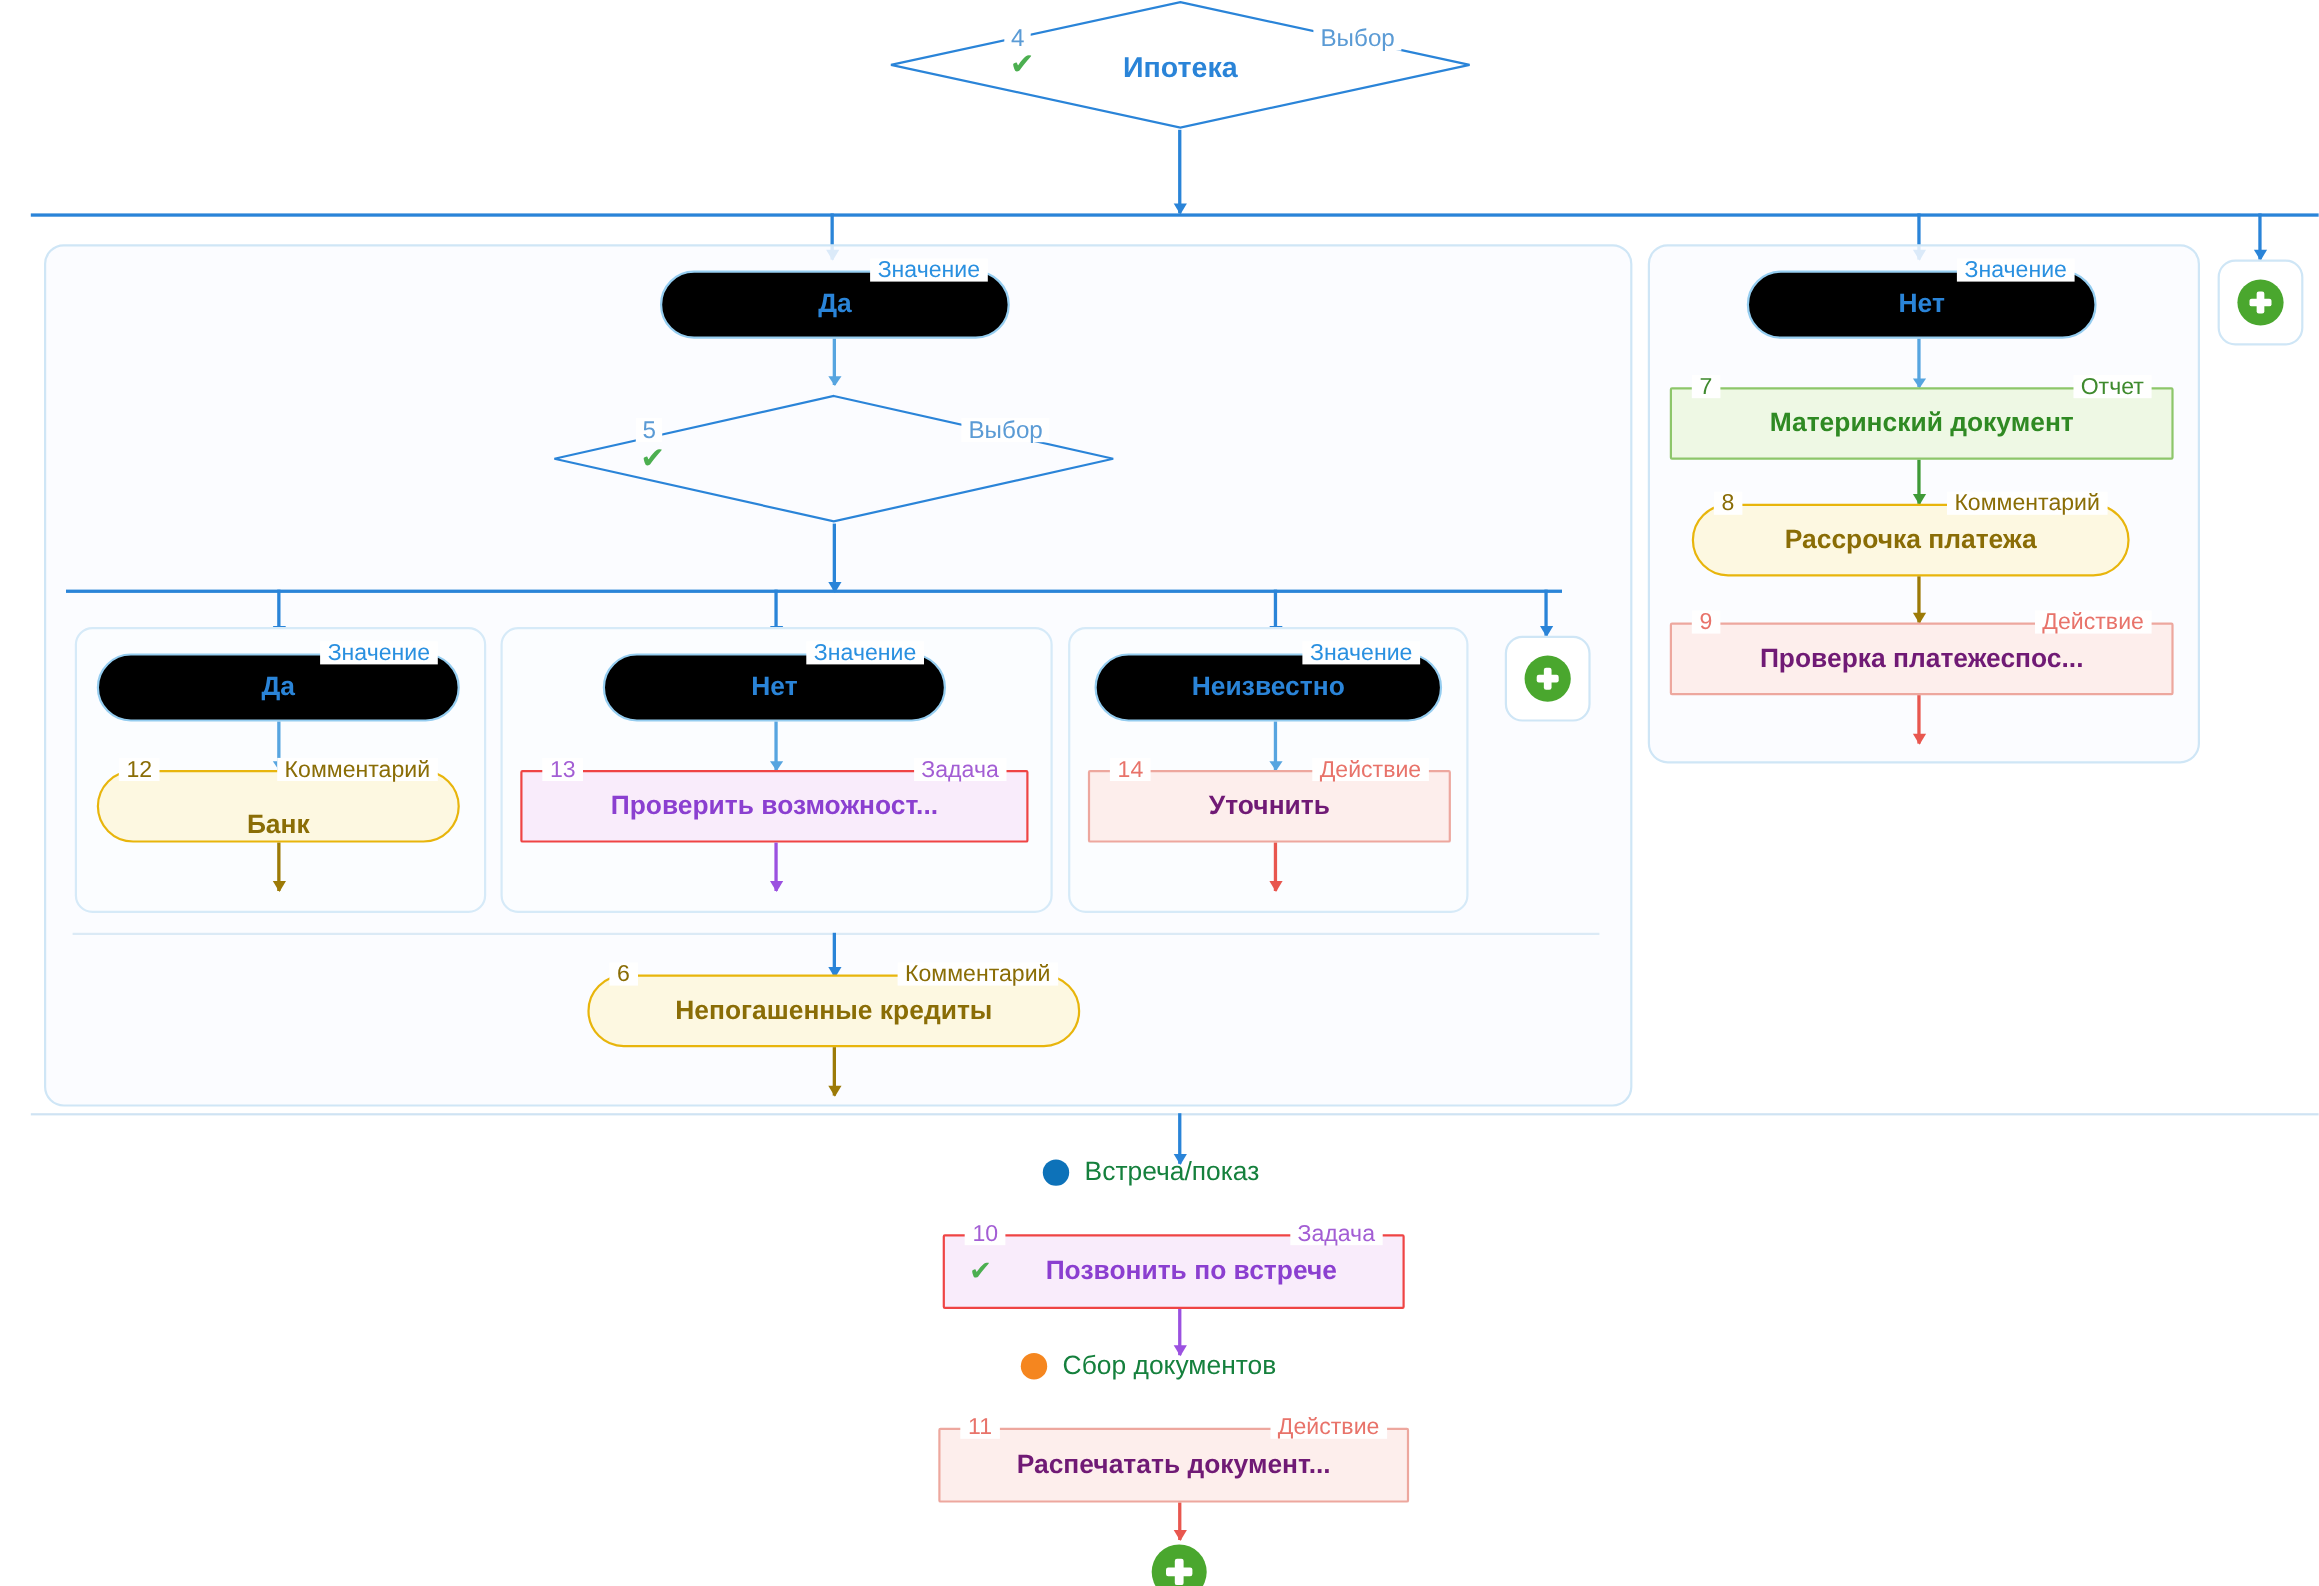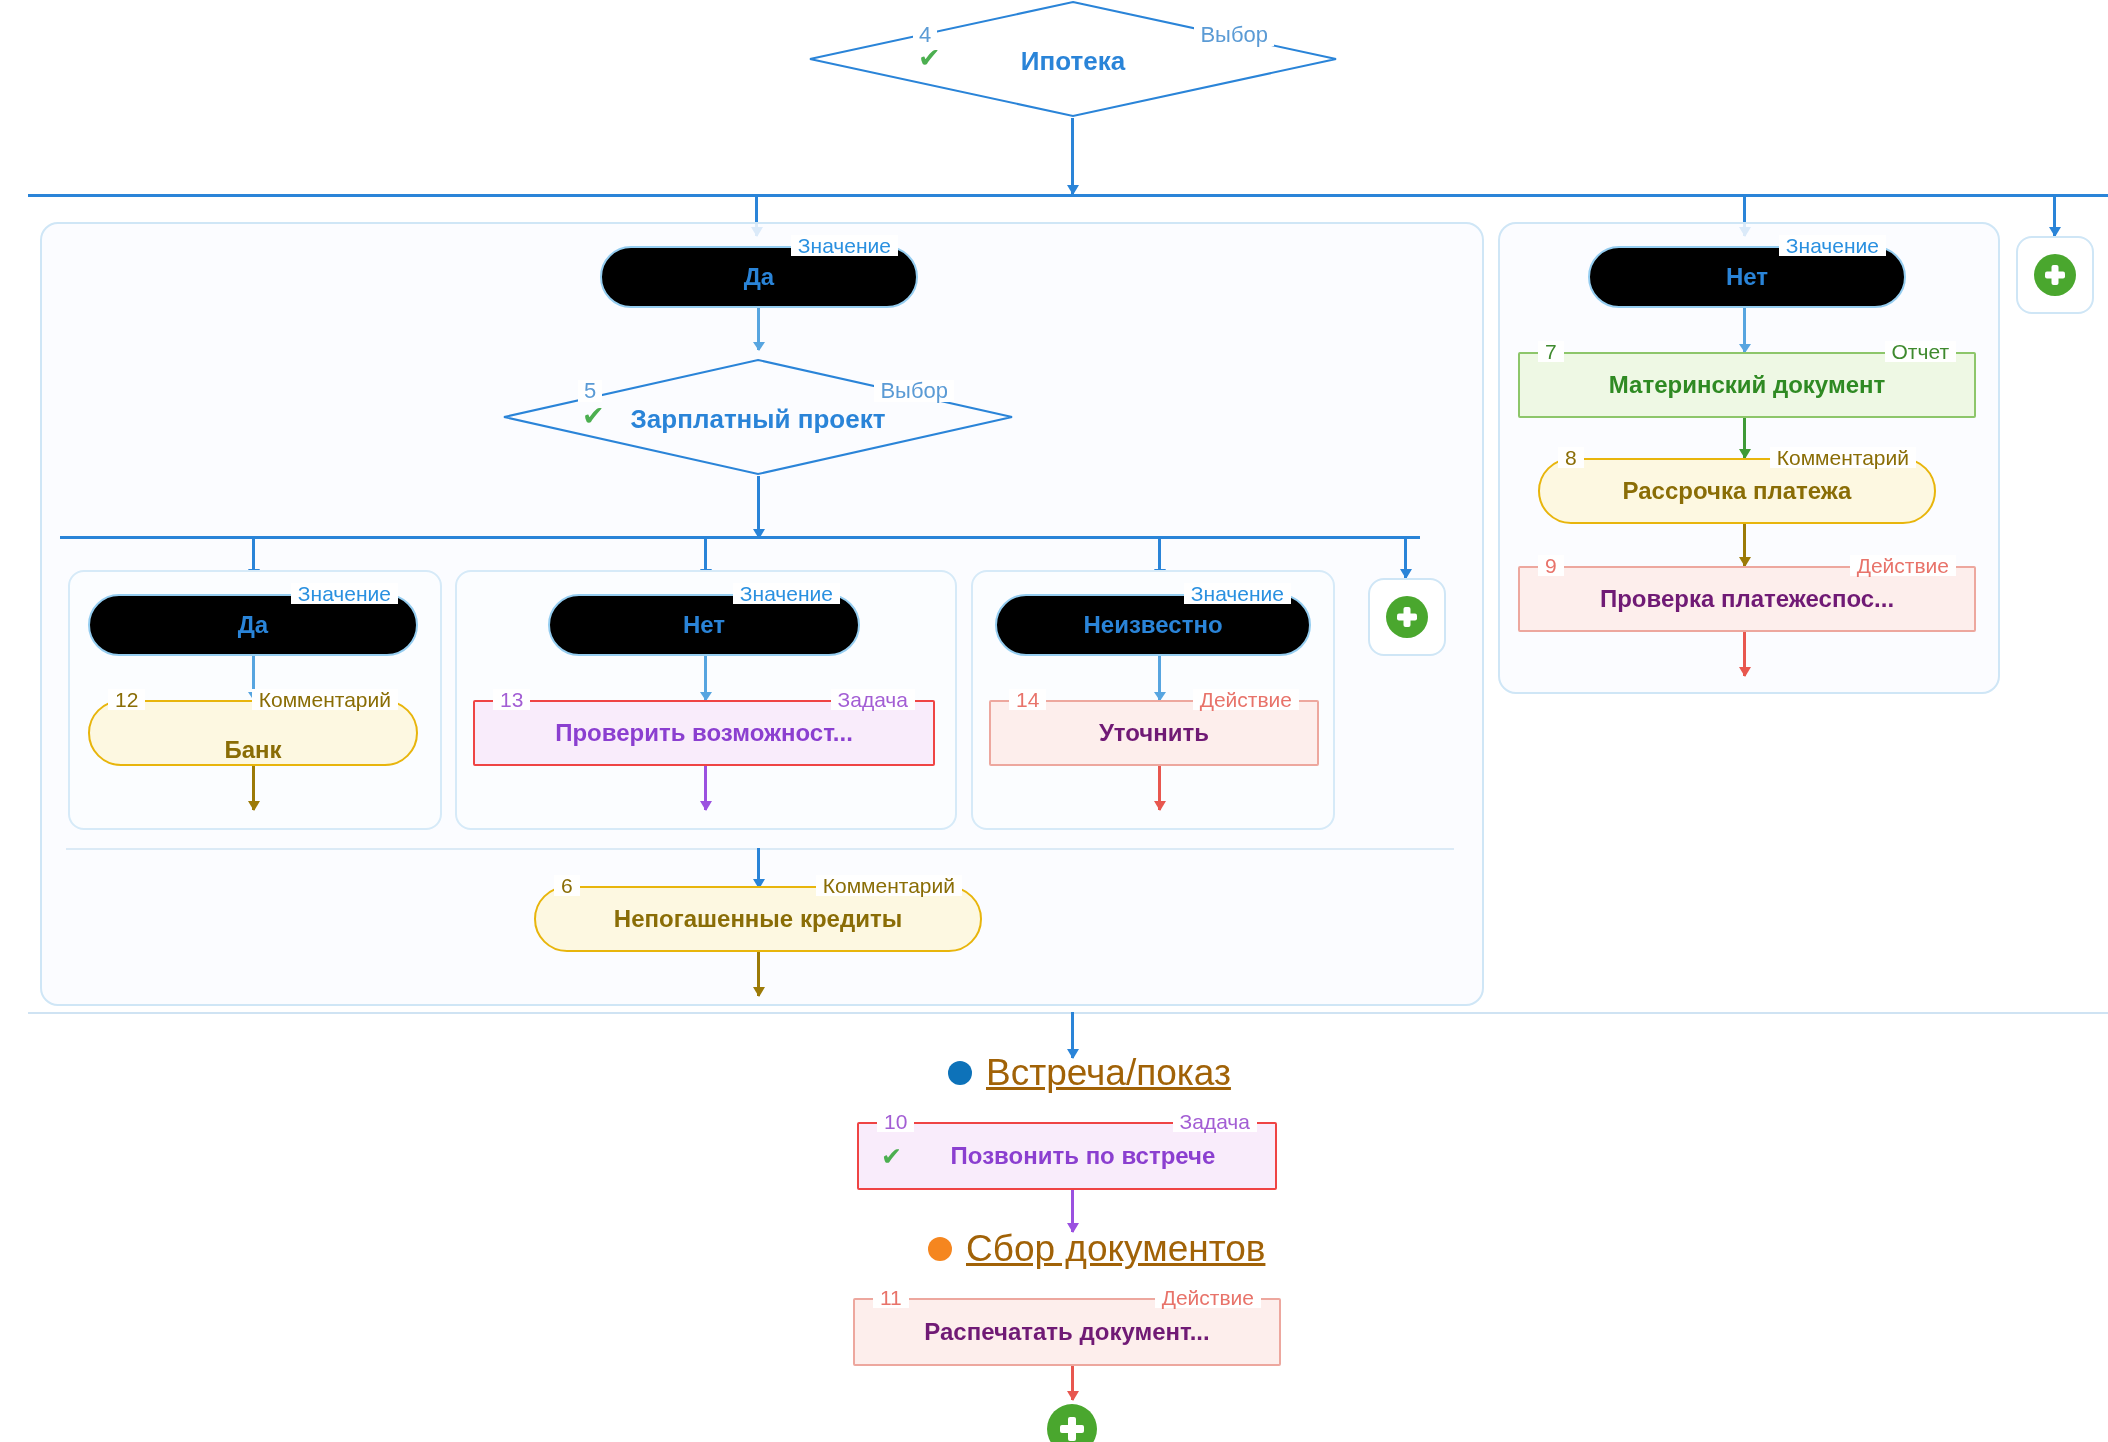--- a/index.html
+++ b/index.html
@@ -77,21 +77,21 @@
   .n-action .ttl{color:#701a75;}
 
   
   .n-task{border:2px solid #ef4444;border-radius:2px;background:#f9ecfb;}
   .n-task .lbl-num,.n-task .lbl-kind{color:#a35ed4;}
   .n-task .ttl{color:#8b3fd0;}
 
   
   .stage{position:absolute;display:flex;align-items:center;gap:14px;white-space:nowrap;}
   .stage .dot{width:24px;height:24px;border-radius:50%;flex:none;}
-  .stage .nm{font-size:37px;color:#a16207;text-decoration:underline;}
+  .stage .nm{font-size:24px;color:#15803d;}
 
   
   .gplus{width:42px;height:42px;border-radius:50%;background:#4aa72e;
          position:relative;display:inline-block;}
   .gplus::before,.gplus::after{content:"";position:absolute;background:#fff;border-radius:2px;}
   .gplus::before{left:50%;top:50%;transform:translate(-50%,-50%);width:20px;height:7px;}
   .gplus::after{left:50%;top:50%;transform:translate(-50%,-50%);width:7px;height:20px;}
   .gplus.big{width:50px;height:50px;}
   .gplus.big::before{width:24px;height:8px;}
   .gplus.big::after{width:8px;height:24px;}
@@ -143,21 +143,20 @@
       <div class="head"></div>
     </div>
 
   <div class="diamond" style="left:502px;top:358px;width:512px;height:118px;">
     <svg width="512" height="118" viewBox="0 0 512 118">
       <polygon points="256,2 510,59 256,116 2,59" fill="none" stroke="#2a84d8" stroke-width="2"></polygon>
     </svg>
     <span class="dm-num" style="left:76px;top:22px;">5</span>
     <span class="dm-kind" style="right:60px;top:22px;">Выбор</span>
     <span class="dm-check" style="left:80px;top:45px;">✔</span>
-    <span class="dm-title" style="top:46px;">Зарплатный проект</span>
   </div>
 
   <div class="conn blue" style="left:757px;top:476px;height:62px;">
       <div class="shaft"></div>
       <div class="head"></div>
     </div>
 
   <div class="rail" style="left:60px;top:536px;width:1360px;"></div>
 
   <div class="conn blue" style="left:252px;top:536px;height:42px;">

